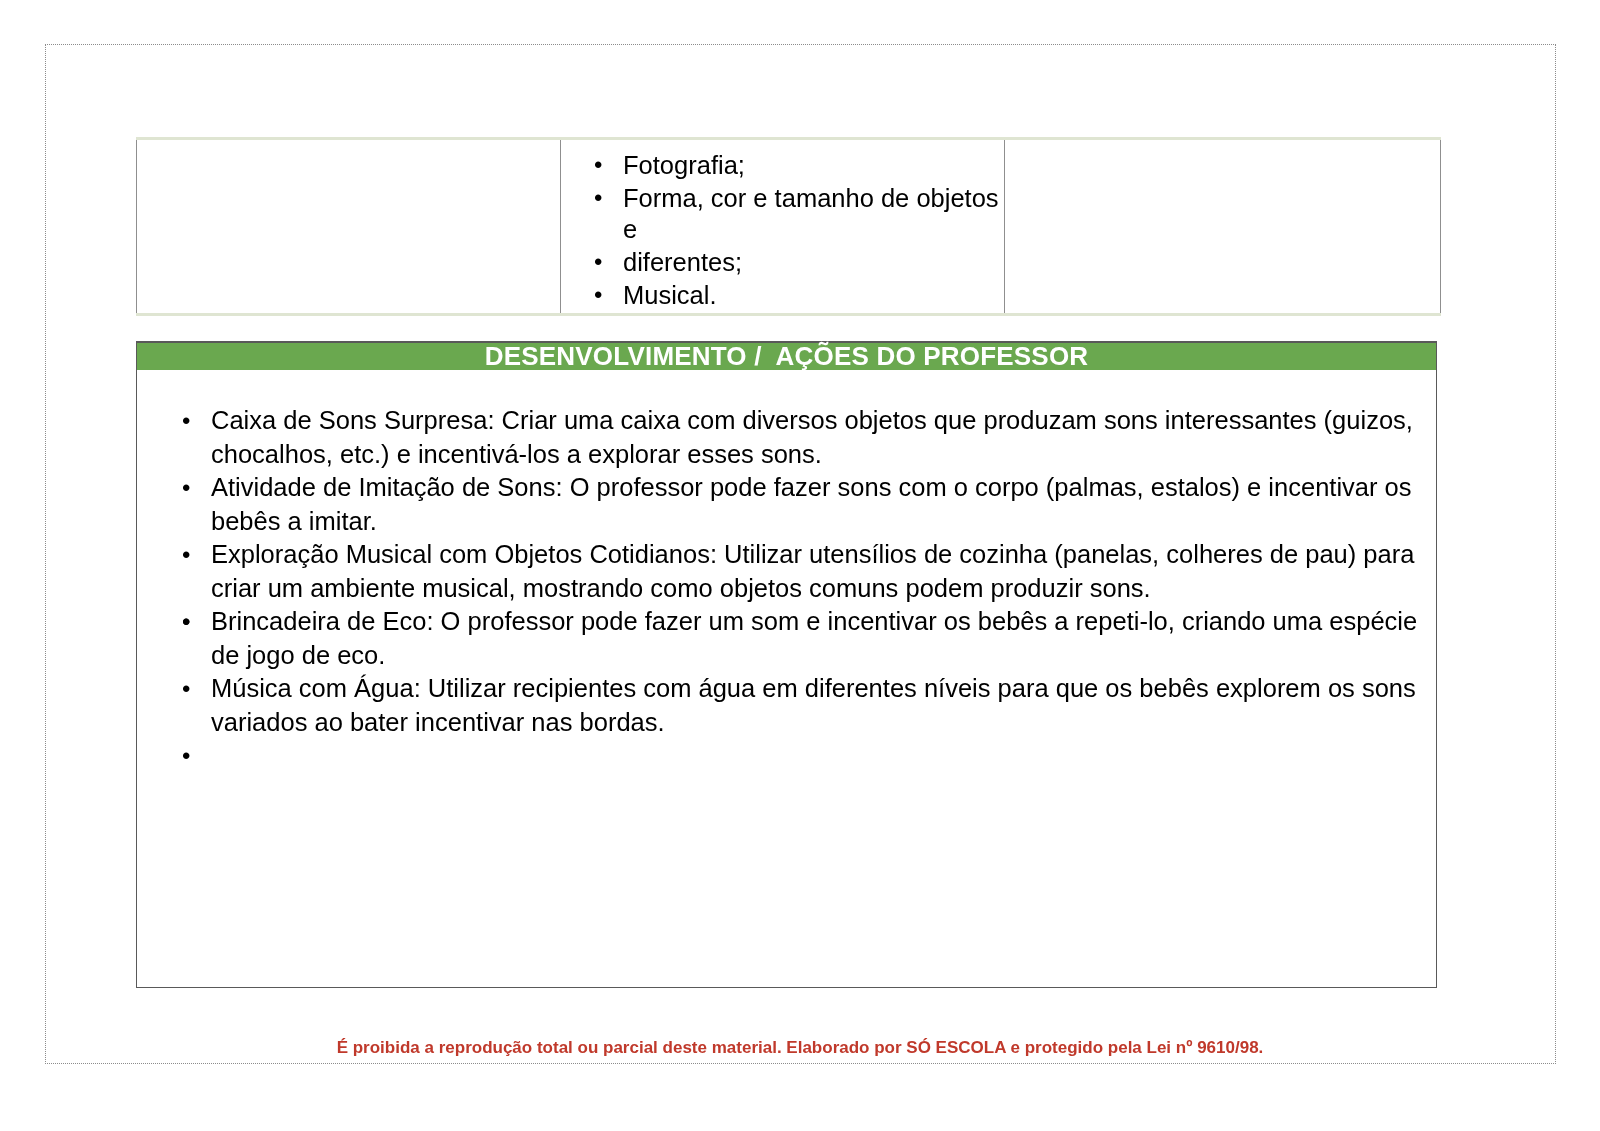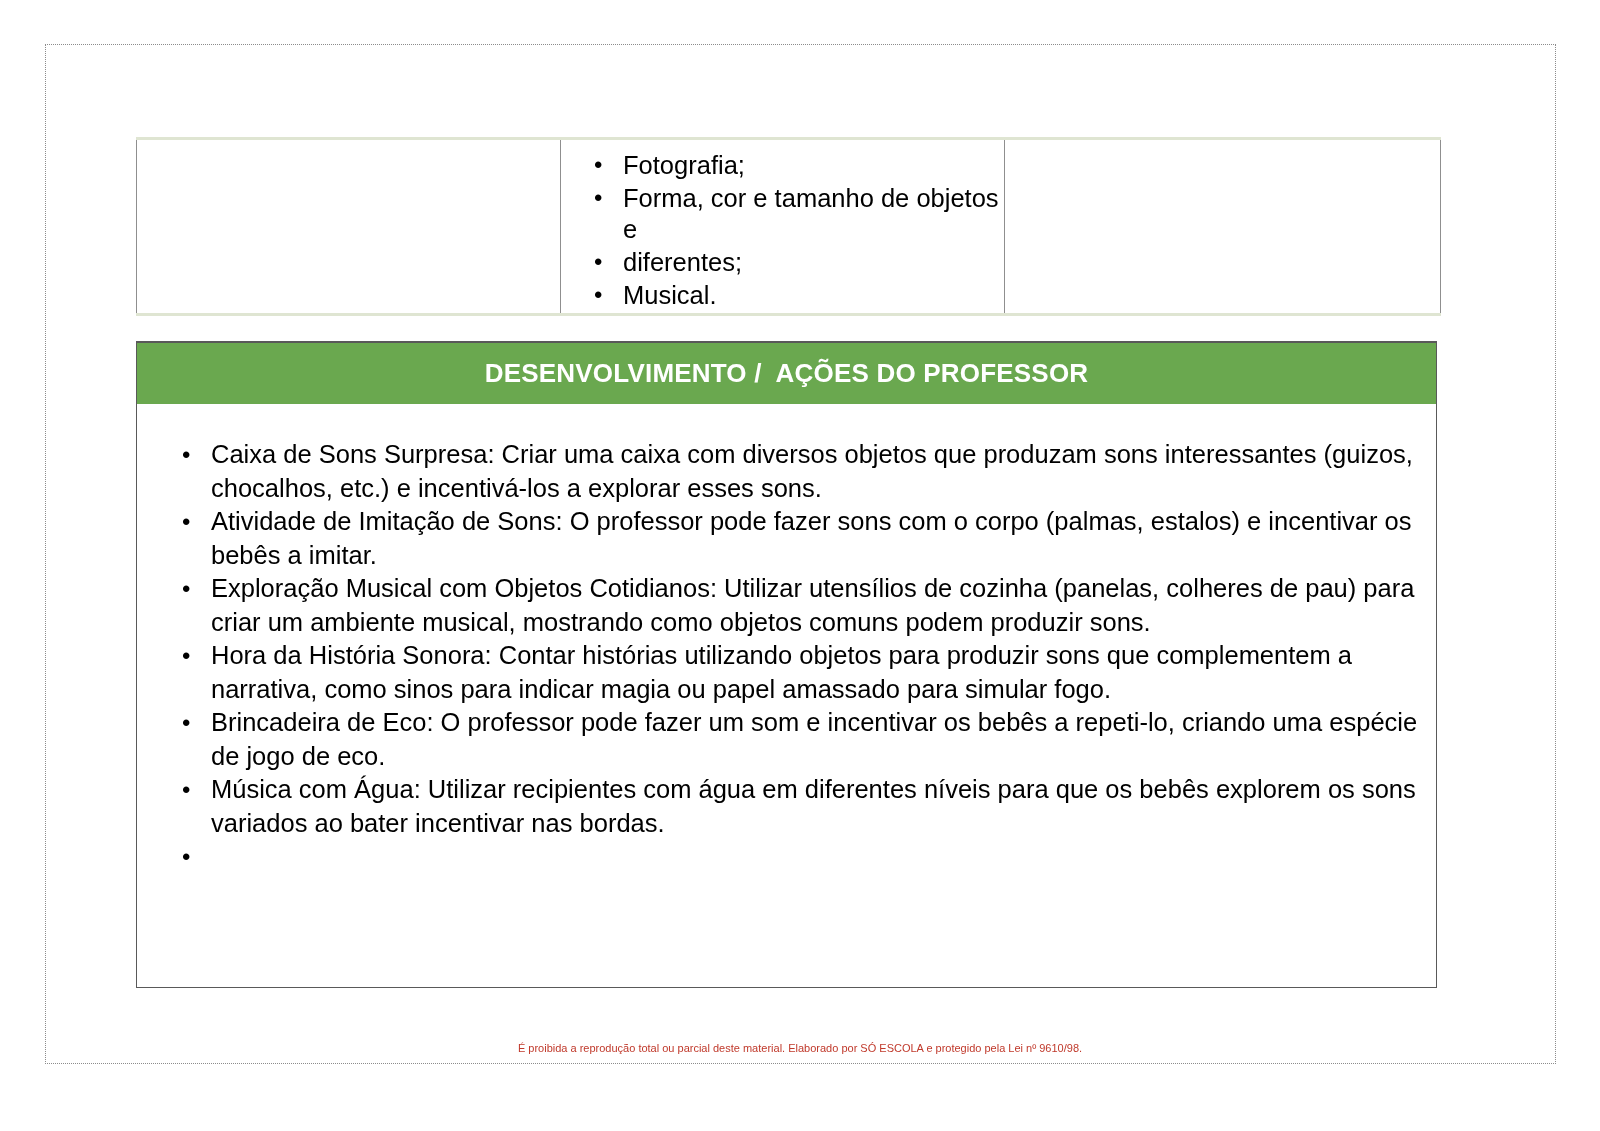--- a/index.html
+++ b/index.html
@@ -81,21 +81,21 @@
     width: 1301px;
     border: 1px solid #595959;
     border-top: none;
     box-sizing: border-box;
     background: #ffffff;
     height: 647px;
   }
   .dev-banner {
     background: #6aa84f;
     border-top: 2px solid #595959;
-    height: 63px;
+    height: 29px;
     display: flex;
     align-items: center;
     justify-content: center;
     box-sizing: border-box;
   }
   .dev-banner-title {
     color: #ffffff;
     font-size: 26px;
     font-weight: bold;
     letter-spacing: 0.2px;
@@ -134,22 +134,22 @@
   }
 
   
   .footer {
     position: absolute;
     left: 0;
     top: 1038px;
     width: 1600px;
     text-align: center;
     color: #c0392b;
-    font-size: 11px;
-    font-weight: normal;
+    font-size: 17px;
+    font-weight: bold;
     line-height: 20px;
   }
 </style>
 </head>
 <body>
 
 <div class="page">
 
   <div class="page-border"></div>
 
@@ -177,21 +177,21 @@
   <div class="dev-block">
     <div class="dev-banner">
       <span class="dev-banner-title">DESENVOLVIMENTO /  AÇÕES DO PROFESSOR</span>
     </div>
     <div class="dev-body">
 
       <ul class="dev-list">
         <li><span class="bt">•</span><span>Caixa de Sons Surpresa: Criar uma caixa com diversos objetos que produzam sons interessantes (guizos, chocalhos, etc.) e incentivá-los a explorar esses sons.</span></li>
         <li><span class="bt">•</span><span>Atividade de Imitação de Sons: O professor pode fazer sons com o corpo (palmas, estalos) e incentivar os bebês a imitar.</span></li>
         <li><span class="bt">•</span><span>Exploração Musical com Objetos Cotidianos: Utilizar utensílios de cozinha (panelas, colheres de pau) para criar um ambiente musical, mostrando como objetos comuns podem produzir sons.</span></li>
-        <li><span class="bt">•</span><span>Hora da História Sonora: Contar histórias utilizando objetos para produzir sons que complementem a narrativa, como sinos para indicar magia ou papel amassado para simular fogo.</span></li>
+        <li><span class="bt">•</span></li>
         <li><span class="bt">•</span><span>Brincadeira de Eco: O professor pode fazer um som e incentivar os bebês a repeti-lo, criando uma espécie de jogo de eco.</span></li>
         <li><span class="bt">•</span><span>Música com Água: Utilizar recipientes com água em diferentes níveis para que os bebês explorem os sons variados ao bater incentivar nas bordas.</span></li>
         <li><span class="bt">•</span></li>
       </ul>
     </div>
   </div>
 
   <div class="footer">É proibida a reprodução total ou parcial deste material. Elaborado por SÓ ESCOLA e protegido pela Lei nº 9610/98.</div>
 
 </div>

